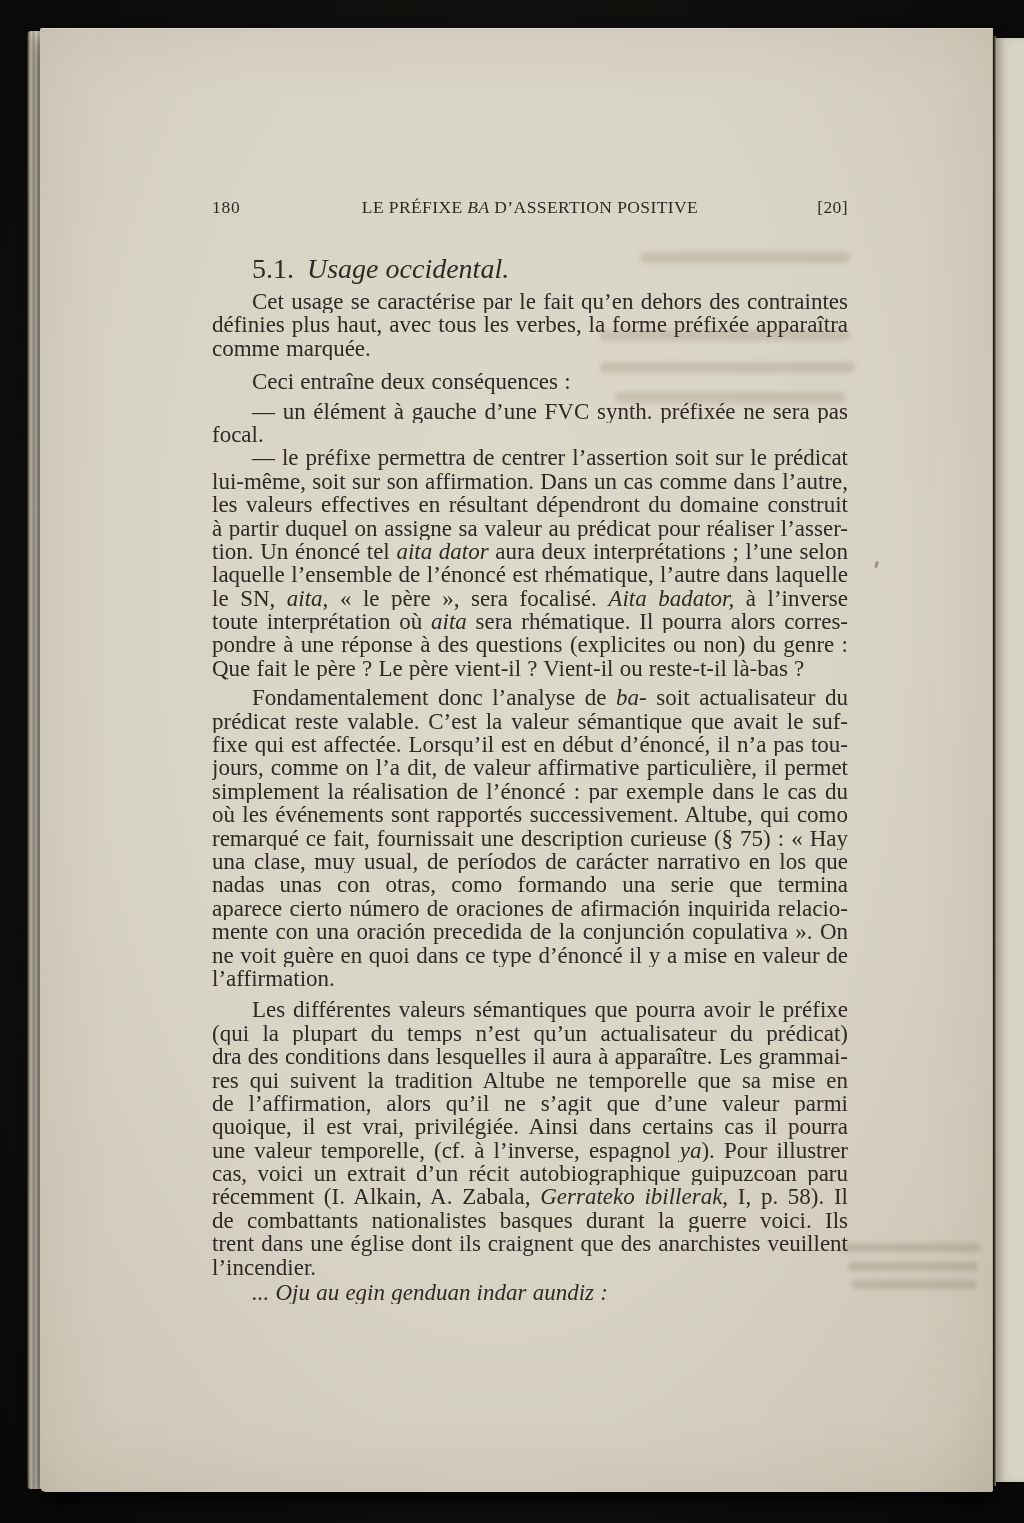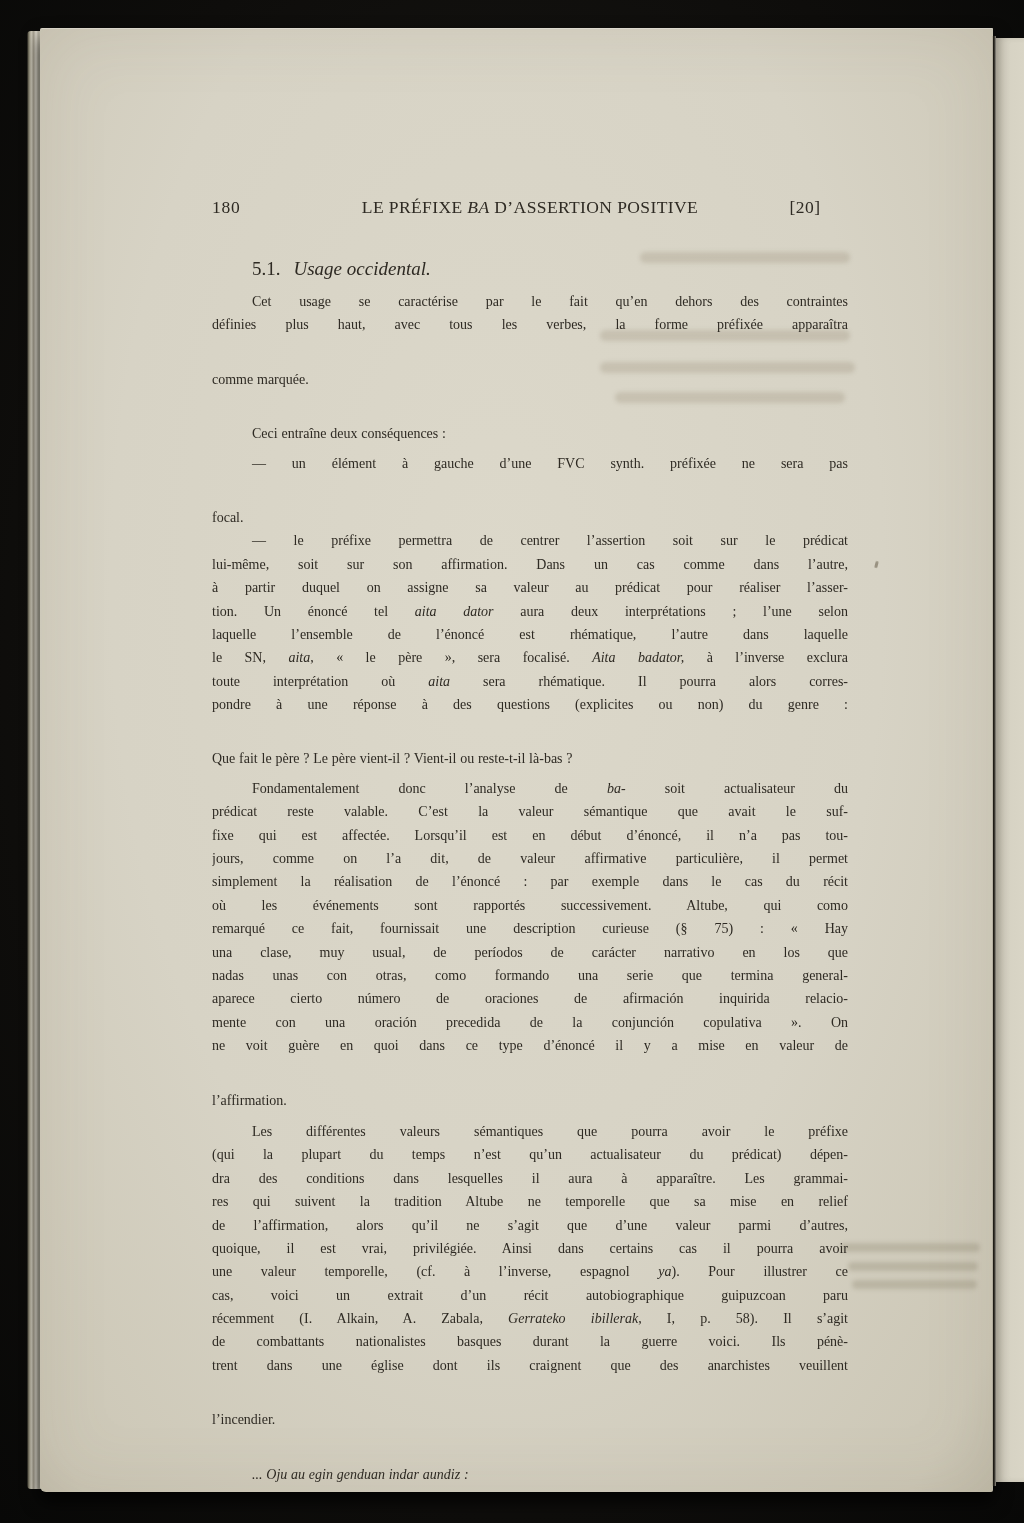--- a/index.html
+++ b/index.html
@@ -46,34 +46,34 @@
   .content{
     position:absolute;left:172px;top:168px;width:636px;z-index:2;
     color:#2e2a23;
   }
   .header{
     display:flex;align-items:baseline;
     font-size:17.5px;line-height:22px;letter-spacing:.4px;
   }
   .pageno{width:86px;text-align:left;letter-spacing:.8px;}
   .rtitle{flex:1;text-align:center;}
-  .colref{width:86px;text-align:center;}
+  .colref{width:86px;text-align:right;}
 
-  .heading{margin:39px 0 9px 0;font-size:19px;line-height:24px;text-indent:40px;}
+  .heading{margin:39px 0 9px 0;font-size:28px;line-height:24px;text-indent:40px;}
   .heading .hnum{margin-right:13px;}
   .it{font-style:italic;}
 
-  .para{font-size:14px;}
+  .para{font-size:23px;}
   .line{
     line-height:23.4px;height:23.4px;overflow:hidden;
     text-align:justify;text-align-last:justify;
     word-spacing:.02em;
   }
   .line.ind{text-indent:40px;}
-  .line.last{text-align-last:left;margin-top:31px;}
+  .line.last{text-align-last:left;}
   .mb10{margin-bottom:10px;}
   .mb8{margin-bottom:8px;}
   .mb6{margin-bottom:6px;}
   .mb0{margin-bottom:0;}
   .quote{margin-top:2px;}
 </style>
 </head>
 <body>
 
 <div id="stage">
@@ -109,20 +109,21 @@
       <div class="para mb6">
           <div class="line ind last"><span>Ceci entraîne deux conséquences :</span></div>
         </div>
       <div class="para mb0">
           <div class="line ind"><span>— un élément à gauche d’une FVC synth. préfixée ne sera pas</span></div>
           <div class="line last"><span>focal.</span></div>
         </div>
       <div class="para mb6">
           <div class="line ind"><span>— le préfixe permettra de centrer l’assertion soit sur le prédicat</span></div>
           <div class="line"><span>lui-même, soit sur son affirmation. Dans un cas comme dans l’autre,</span></div>
+          <div class="line"><span>les valeurs effectives en résultant dépendront du domaine construit</span></div>
           <div class="line"><span>à partir duquel on assigne sa valeur au prédicat pour réaliser l’asser-</span></div>
           <div class="line"><span>tion. Un énoncé tel </span><span class="it">aita dator</span><span> aura deux interprétations ; l’une selon</span></div>
           <div class="line"><span>laquelle l’ensemble de l’énoncé est rhématique, l’autre dans laquelle</span></div>
           <div class="line"><span>le SN, </span><span class="it">aita</span><span>, « le père », sera focalisé. </span><span class="it">Aita badator,</span><span> à l’inverse exclura</span></div>
           <div class="line"><span>toute interprétation où </span><span class="it">aita</span><span> sera rhématique. Il pourra alors corres-</span></div>
           <div class="line"><span>pondre à une réponse à des questions (explicites ou non) du genre :</span></div>
           <div class="line last"><span>Que fait le père ? Le père vient-il ? Vient-il ou reste-t-il là-bas ?</span></div>
         </div>
       <div class="para mb8">
           <div class="line ind"><span>Fondamentalement donc l’analyse de </span><span class="it">ba-</span><span> soit actualisateur du</span></div>

